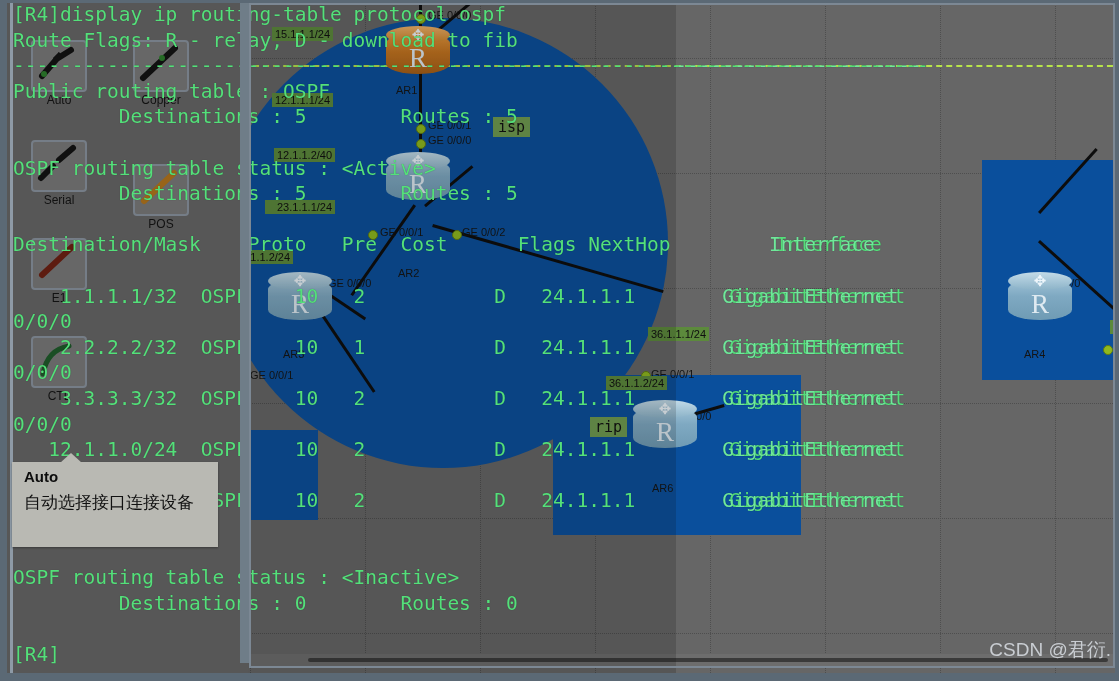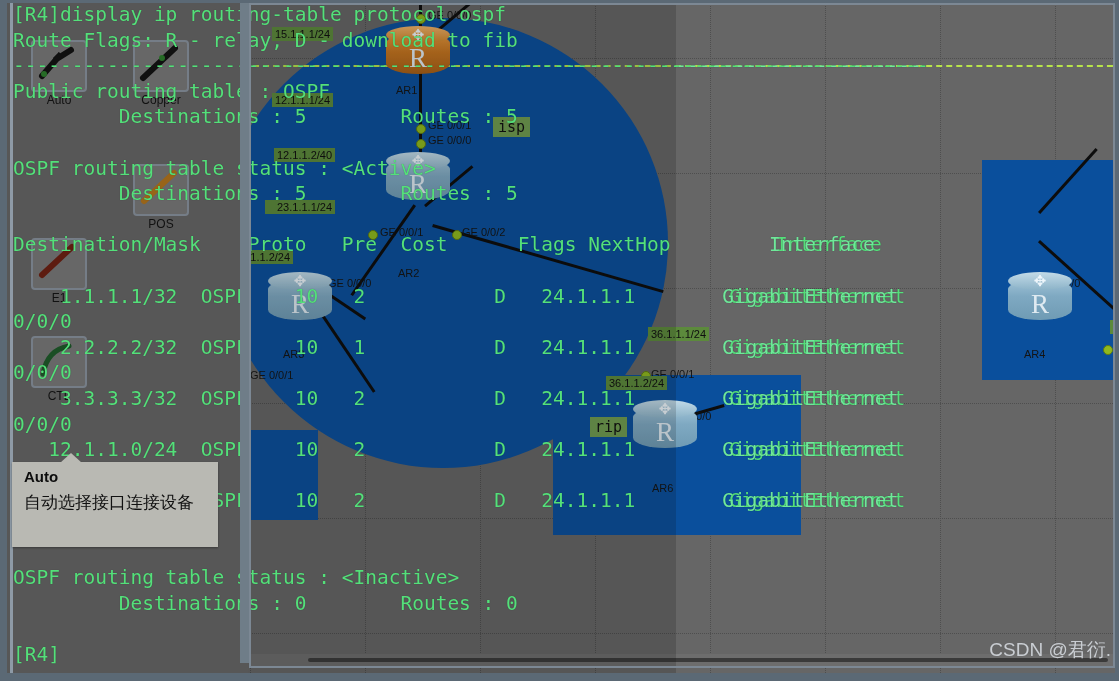--- a/index.html
+++ b/index.html
@@ -218,20 +218,28 @@
     </div>
     <div class="cable" style="left:124px;top:22px;">
       <div class="box">
         <svg width="48" height="44" viewBox="0 0 48 44">
             <path d="M8 36 L40 6" stroke="#111" stroke-width="6" fill="none" stroke-linecap="round"></path>
             <circle cx="27" cy="16" r="3" fill="#2c7f2c"></circle>
           </svg>
       </div>
       <div class="lbl">Copper</div>
     </div>
+    <div class="cable" style="left:22px;top:122px;">
+      <div class="box">
+        <svg width="48" height="44" viewBox="0 0 48 44">
+            <path d="M8 36 L20 24 M26 18 L40 6" stroke="#111" stroke-width="6" fill="none" stroke-linecap="round"></path>
+          </svg>
+      </div>
+      <div class="lbl">Serial</div>
+    </div>
     <div class="cable" style="left:124px;top:122px;margin-top:24px;">
       <div class="box">
         <svg width="48" height="44" viewBox="0 0 48 44">
             <path d="M9 35 L39 7" stroke="#b5761c" stroke-width="6" fill="none" stroke-linecap="round"></path>
           </svg>
       </div>
       <div class="lbl">POS</div>
     </div>
     <div class="cable" style="left:22px;top:220px;">
       <div class="box">

